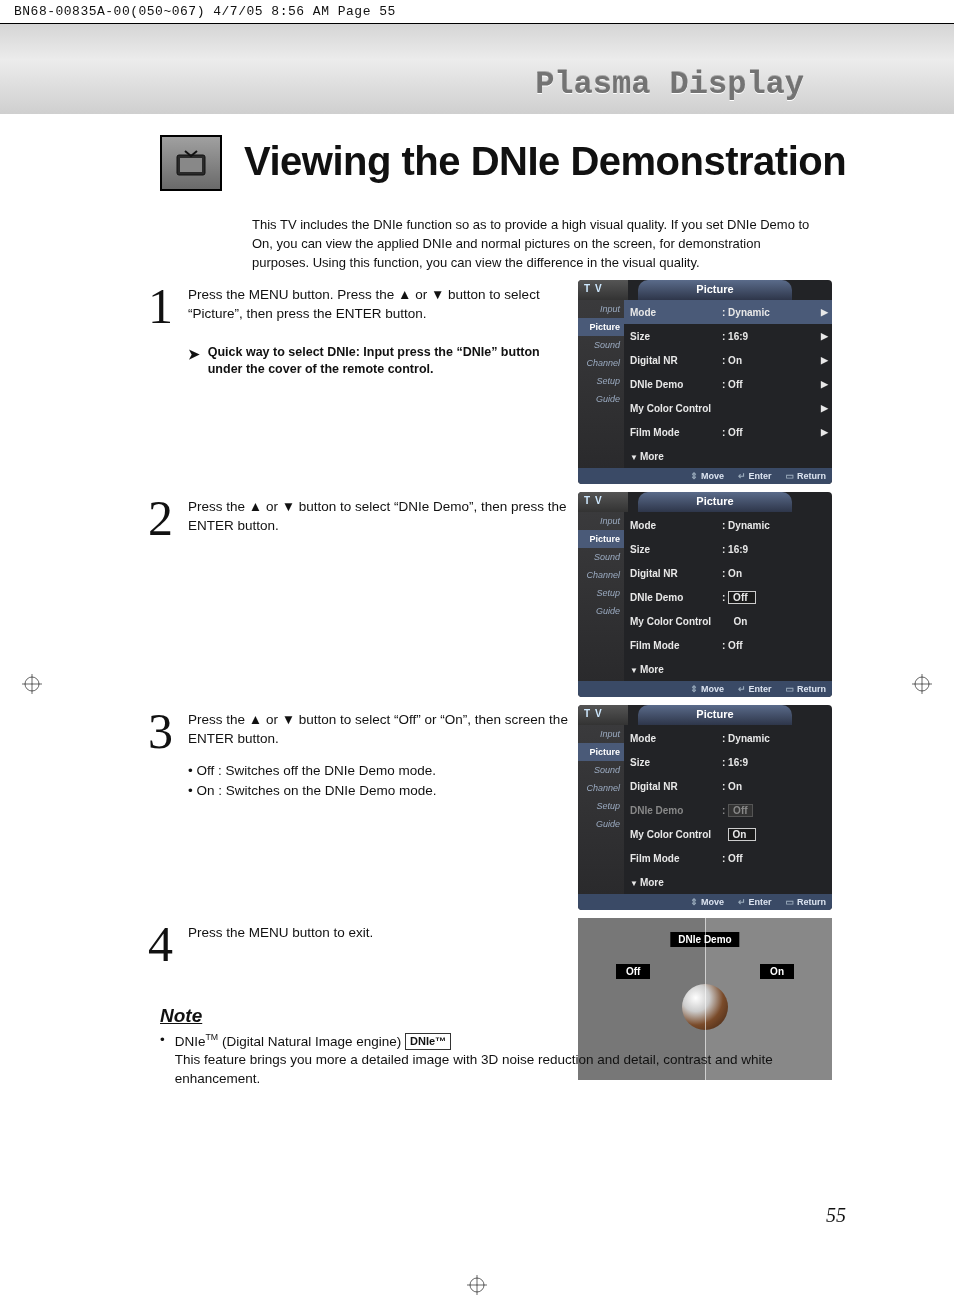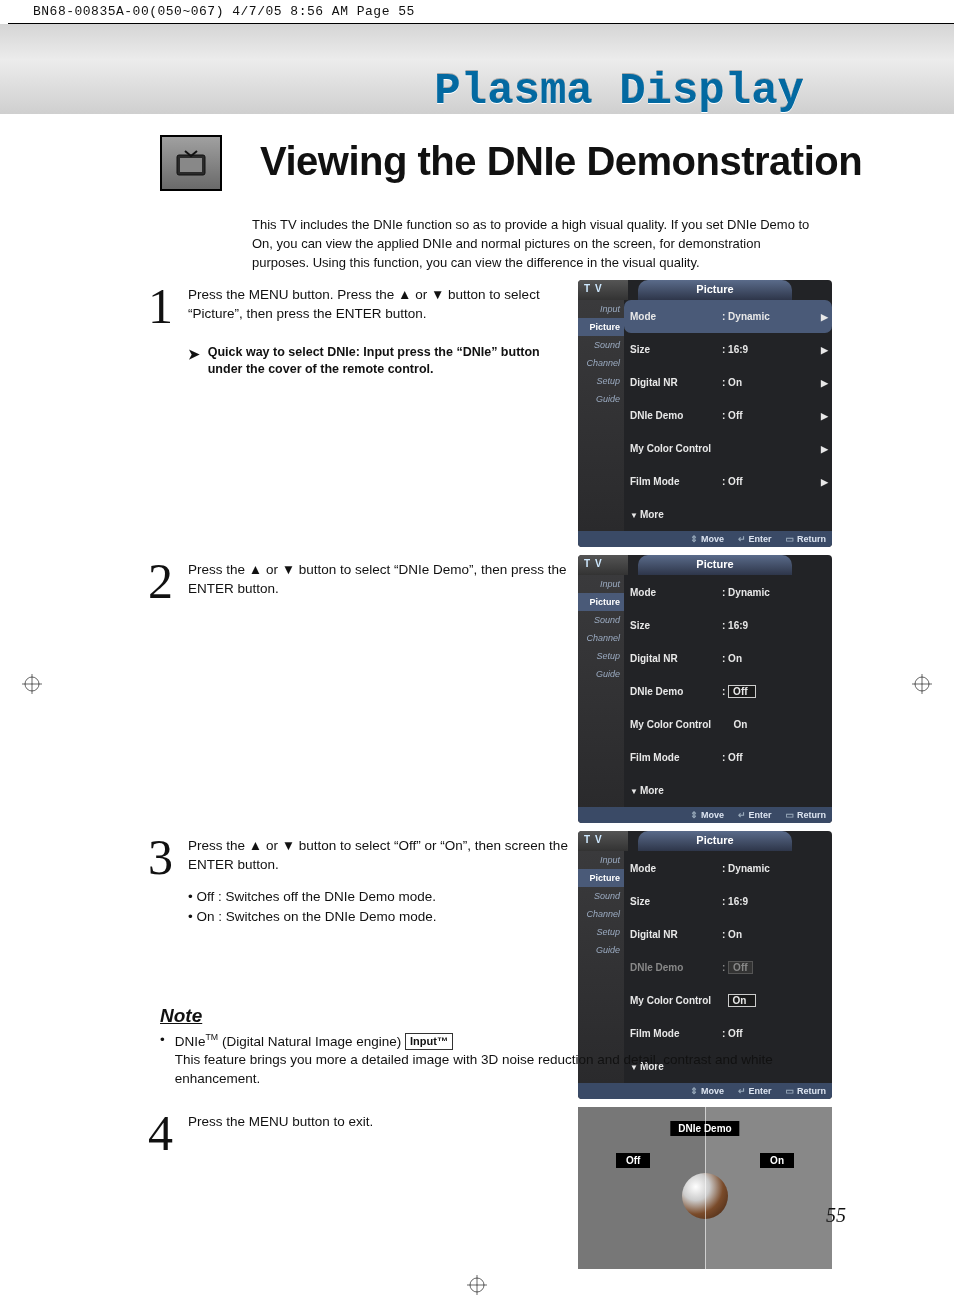--- a/index.html
+++ b/index.html
@@ -9,57 +9,56 @@
     background: #fff;
     font-family: "Helvetica Neue", Arial, sans-serif;
     color: #111;
     position: relative;
     overflow: hidden;
   }
   
   .printer-mark {
     font-family: "Courier New", monospace;
     font-size: 13px;
-    padding: 4px 25px;
+    padding: 4px 14px;
     border-bottom: 1px solid #000;
     letter-spacing: 0.5px;
-    margin-left: 8px;
   }
   
   .brushed {
     height: 90px;
     background: linear-gradient(180deg, #d5d5d5 0%, #ececec 40%, #cfcfcf 100%);
     position: relative;
   }
   .plasma-title {
     position: absolute;
     right: 150px;
     top: 66px;
     font-family: "Courier New", monospace;
-    font-size: 44px;
-    font-weight: bold;
-    color: #0369a1;
+    font-size: 32px;
+    font-weight: bold;
+    color: #737373;
     text-shadow: 0 1px 0 #fff, 0 -1px 0 #aaa;
   }
   .tv-icon {
     position: absolute;
     left: 160px;
     top: 135px;
     width: 62px;
     height: 56px;
     border: 2px solid #000;
     background: linear-gradient(#a0a0a0, #6a6a6a);
     display: flex;
     align-items: center;
     justify-content: center;
   }
   .tv-icon svg { width: 36px; height: 36px; }
   .main-title {
     position: absolute;
-    left: 260px;
+    left: 244px;
     top: 139px;
     font-family: "Arial Narrow", Arial, sans-serif;
     font-weight: bold;
     font-size: 40px;
     letter-spacing: -0.5px;
   }
   .intro {
     position: absolute;
     left: 252px;
     top: 216px;
@@ -162,24 +161,23 @@
     padding-right: 4px;
   }
   .osd-side .hl { background: #4a5a78; color: #fff; font-style: normal; font-weight: bold; }
   .osd-main {
     flex: 1;
     padding: 1px 4px 0 6px;
   }
   .osd-row {
     display: flex;
     align-items: center;
-    height: 33px;
+    height: 24px;
     font-weight: bold;
     font-size: 10px;
-    border-radius: 7px;
   }
   .osd-row .llabel { flex: 0 0 92px; }
   .osd-row .lval { flex: 1; }
   .osd-row .arr { width: 10px; text-align: right; font-size: 9px; }
   .osd-row.highlight .lval-box, .valbox {
     border: 1px solid #ccc;
     background: #1a1a1a;
     padding: 0 4px;
     height: 13px;
     line-height: 12px;
@@ -515,21 +513,21 @@
   </div>
 
 </div>
 
 <div class="note-section">
   <div class="note-heading">Note</div>
   <div class="note-body">
     <span>•</span>
     <div>
       <span>DNIe</span><sup>TM</sup><span> (Digital Natural Image engine) </span>
-      <span class="dnie-badge">Input™</span><br>
+      <span class="dnie-badge">DNIe™</span><br>
       <span>This feature brings you more a detailed image with 3D noise reduction and detail, contrast and white enhancement.</span>
     </div>
   </div>
 </div>
 
 <div class="page-num">55</div>
 
 <svg class="crop-tick-l" viewBox="0 0 20 20">
     <circle cx="10" cy="10" r="7" fill="none" stroke="#000" stroke-width="0.6"></circle>
     <line x1="0" y1="10" x2="20" y2="10" stroke="#000" stroke-width="0.6"></line>

